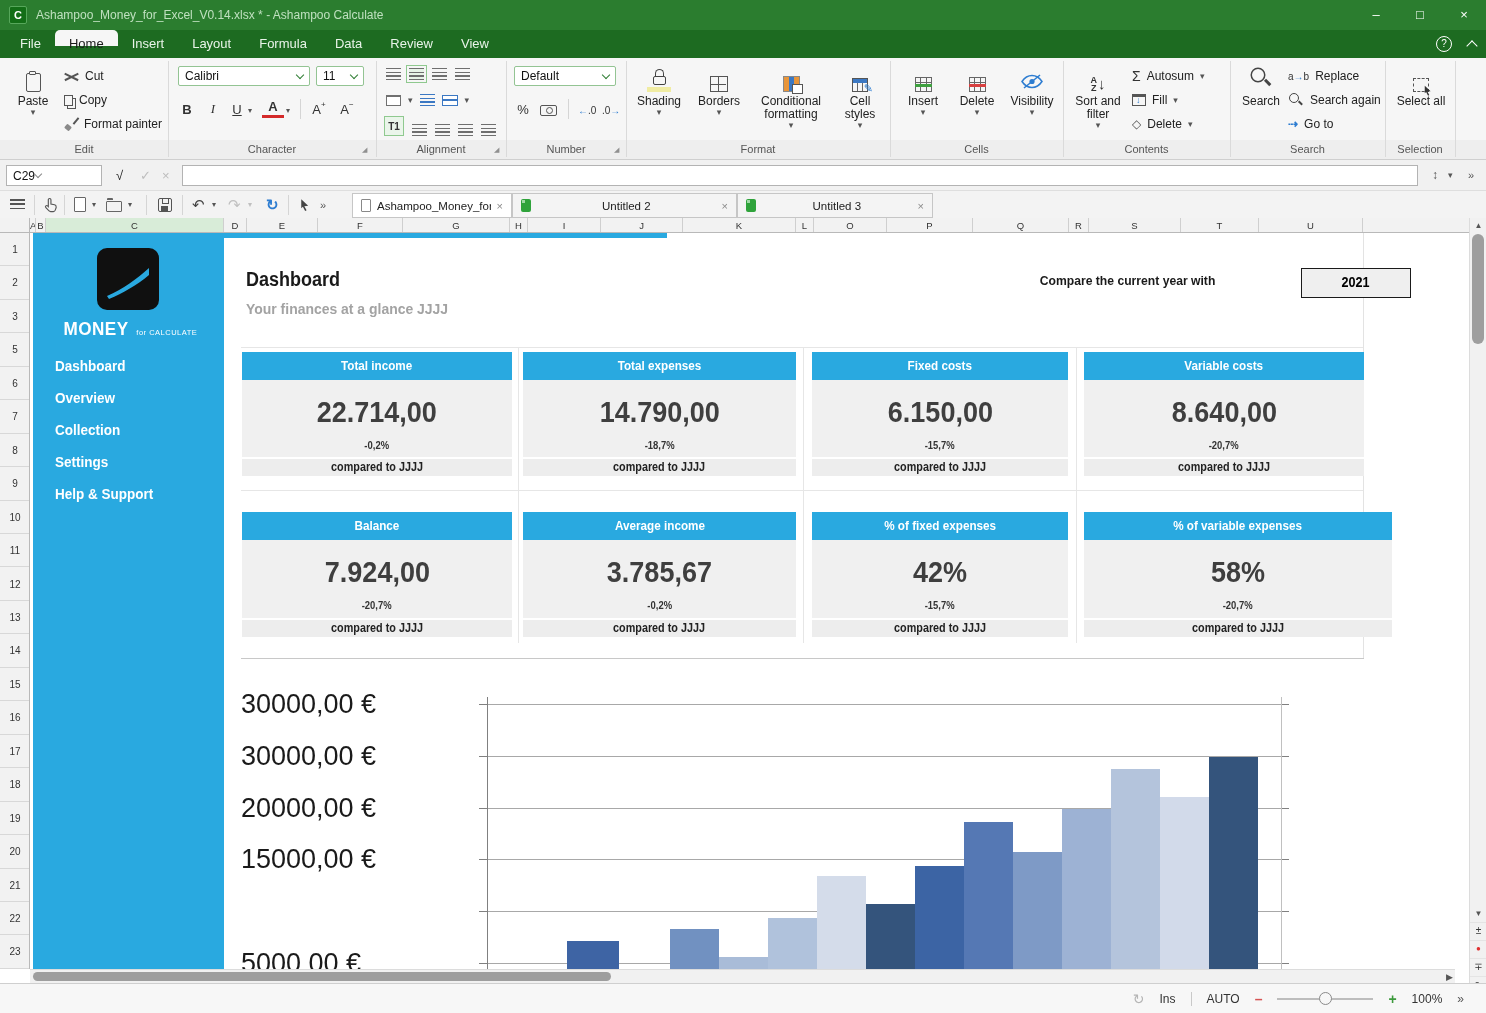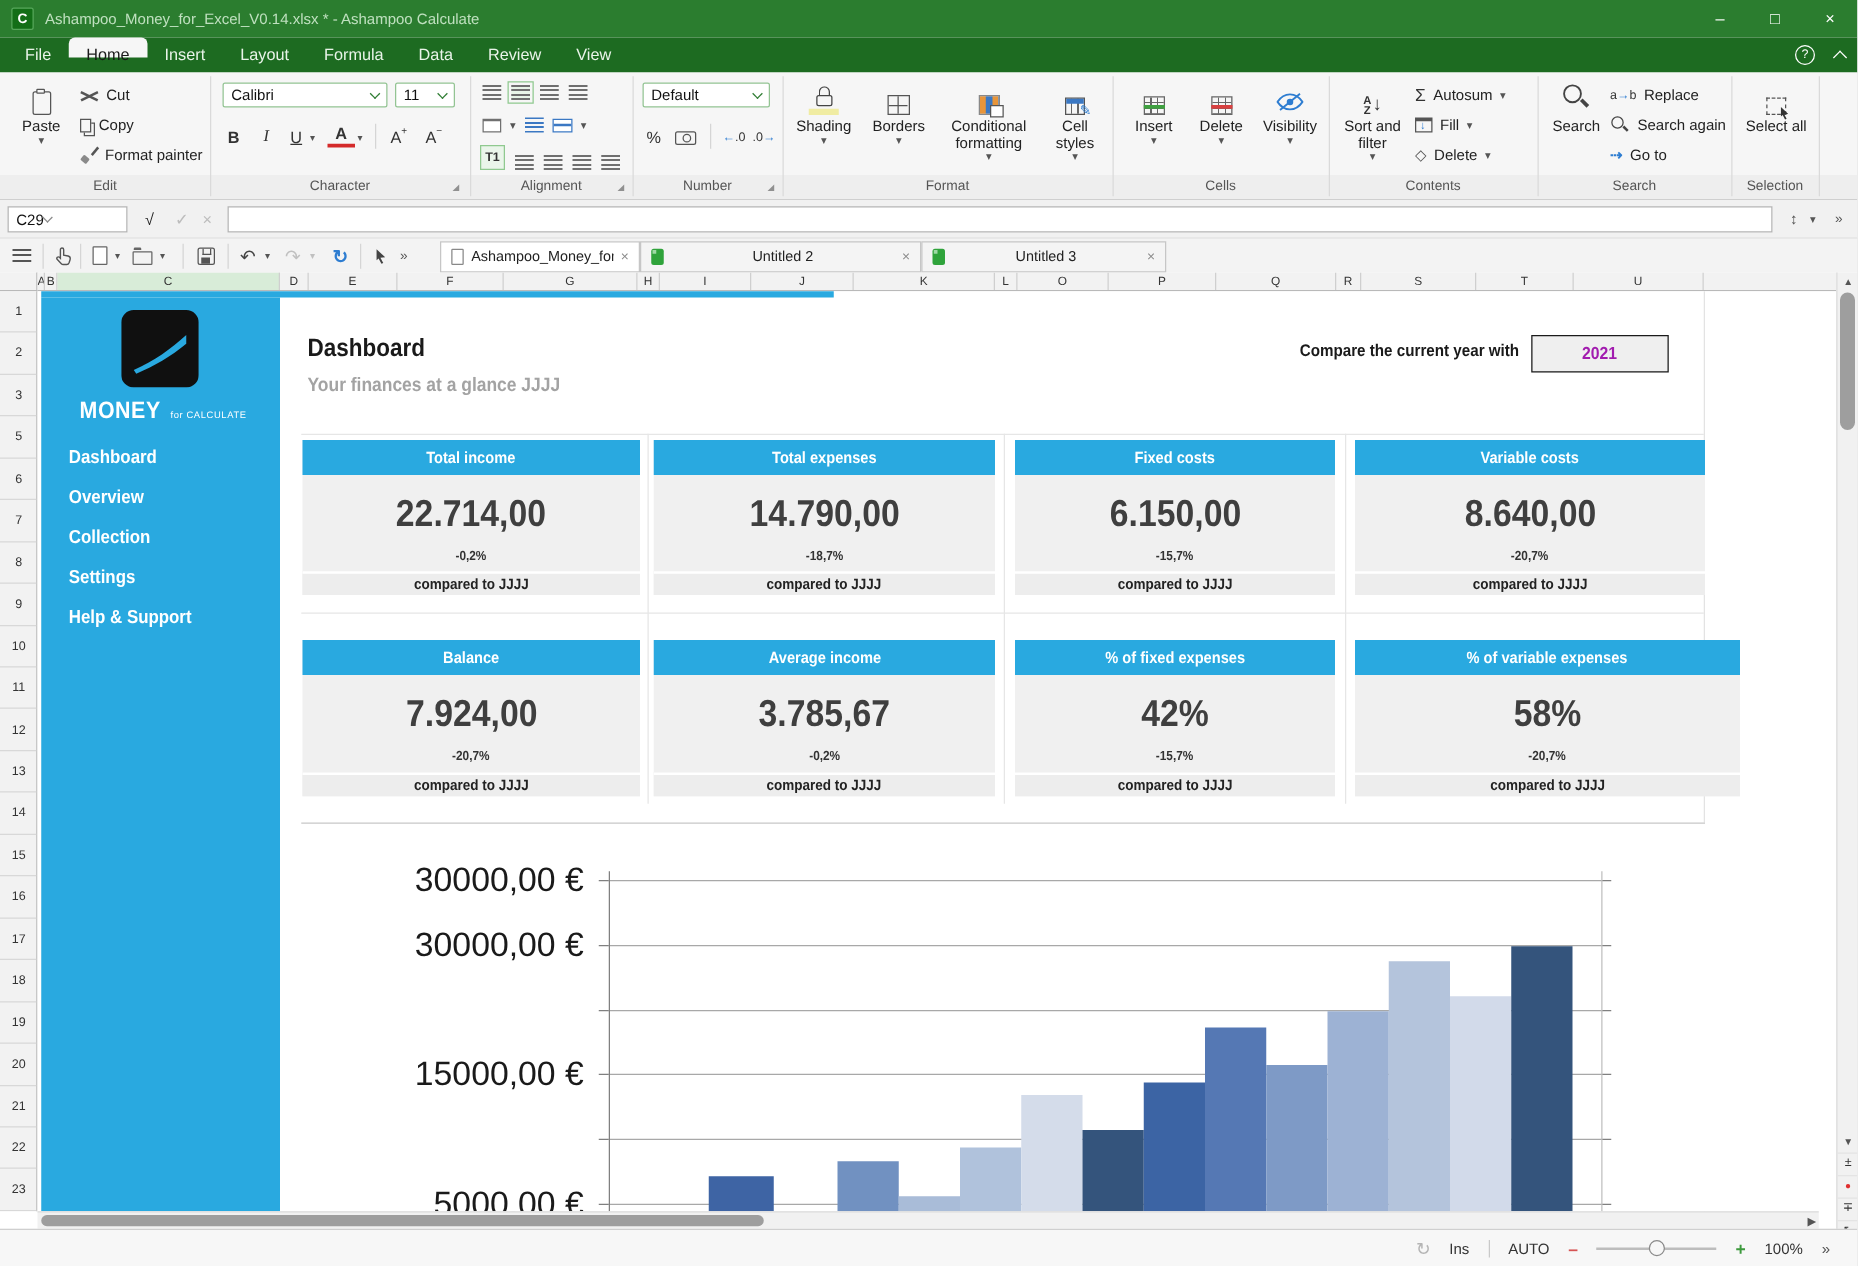--- a/index.html
+++ b/index.html
@@ -136,30 +136,30 @@
   .logoline .big{font-size:19px;font-weight:bold;letter-spacing:0.5px;}
   .logoline .small{font-size:7.5px;font-weight:normal;letter-spacing:0.5px;}
   .sitem{position:absolute;left:22px;height:20px;color:#fff;font-size:15px;font-weight:bold;white-space:nowrap;}
 
   
   .sq{display:inline-block;transform:scaleX(.9);transform-origin:center;}
   .sql{transform-origin:left;}
   .dashtitle{position:absolute;left:246px;top:268px;font-size:20px;font-weight:800;color:#1a1a1a;}
   .dashsub{position:absolute;left:246px;top:300px;font-size:15.5px;font-weight:bold;color:#a3a3a3;}
   .cmplabel{position:absolute;left:985px;top:273px;width:240px;text-align:right;font-size:13.5px;font-weight:bold;color:#1a1a1a;}
-  .cmpbox{position:absolute;left:1225px;top:268px;width:110px;height:30px;background:#efefef;border:1.6px solid #1a1a1a;text-align:center;line-height:27px;font-size:14px;font-weight:bold;color:#a21caf;}
+  .cmpbox{position:absolute;left:1301px;top:268px;width:110px;height:30px;background:#efefef;border:1.6px solid #1a1a1a;text-align:center;line-height:27px;font-size:14px;font-weight:bold;color:#000000;}
   .card{position:absolute;background:#f0f0f0;}
   .chead{height:28px;background:#29a9e0;color:#fff;font-size:13px;font-weight:bold;text-align:center;line-height:28px;}
   .cval{height:58px;line-height:64px;text-align:center;font-size:30px;font-weight:bold;color:#3f3f3f;}
   .cdelta{height:19px;line-height:14px;text-align:center;font-size:10.5px;font-weight:bold;color:#333;}
   .cfoot{position:absolute;left:0;right:0;bottom:0;height:19px;border-top:2px solid #fff;background:#ededed;text-align:center;line-height:16px;font-size:12px;font-weight:bold;color:#222;}
 
   
   #chart{position:absolute;left:241px;top:658px;width:1123px;height:311px;background:#fff;border-top:1px solid #c8c8c8;overflow:hidden;}
-  .ytick{position:absolute;left:0;width:226px;text-align:right;font-size:27px;color:#1a1a1a;line-height:30px;white-space:nowrap;}
+  .ytick{position:absolute;left:0;width:226px;font-size:27px;color:#1a1a1a;line-height:30px;white-space:nowrap;}
   .gline{position:absolute;height:1px;background:#a8a8a8;}
   .tickm{position:absolute;height:1px;width:8px;background:#808080;}
   .yaxis{position:absolute;width:1px;background:#808080;}
   .bar{position:absolute;}
 
   
   .hscroll{position:absolute;left:30px;top:969px;width:1425px;height:14px;background:#f1f1f1;border-top:1px solid #dcdcdc;}
   .hthumb{position:absolute;left:3px;top:2px;width:578px;height:9px;background:#9e9e9e;border-radius:5px;}
   .harrow{position:absolute;right:2px;top:1px;font-size:9px;color:#555;line-height:12px;}
   .vscroll{position:absolute;left:1469px;top:218px;width:17px;height:795px;background:#f1f1f1;border-left:1px solid #dcdcdc;}
@@ -645,20 +645,21 @@
       <div class="tickm" style="top: 45px; left: 238px;"></div>
       <div class="tickm" style="top: 45px; left: 1040px;"></div>
       <div class="ytick" style="top: 30px;">30000,00 €</div>
       <div class="gline" style="top: 96.8px; left: 246px; width: 794px;"></div>
       <div class="tickm" style="top: 96.8px; left: 238px;"></div>
       <div class="tickm" style="top: 96.8px; left: 1040px;"></div>
       <div class="ytick" style="top: 81.8px;">30000,00 €</div>
       <div class="gline" style="top: 148.6px; left: 246px; width: 794px;"></div>
       <div class="tickm" style="top: 148.6px; left: 238px;"></div>
       <div class="tickm" style="top: 148.6px; left: 1040px;"></div>
+      <div class="ytick" style="top: 133.6px;">20000,00 €</div>
       <div class="gline" style="top: 200.4px; left: 246px; width: 794px;"></div>
       <div class="tickm" style="top: 200.4px; left: 238px;"></div>
       <div class="tickm" style="top: 200.4px; left: 1040px;"></div>
       <div class="ytick" style="top: 185.4px;">15000,00 €</div>
       <div class="gline" style="top: 252.2px; left: 246px; width: 794px;"></div>
       <div class="tickm" style="top: 252.2px; left: 238px;"></div>
       <div class="tickm" style="top: 252.2px; left: 1040px;"></div>
       <div class="gline" style="top: 304px; left: 246px; width: 794px;"></div>
       <div class="tickm" style="top: 304px; left: 238px;"></div>
       <div class="tickm" style="top: 304px; left: 1040px;"></div>

